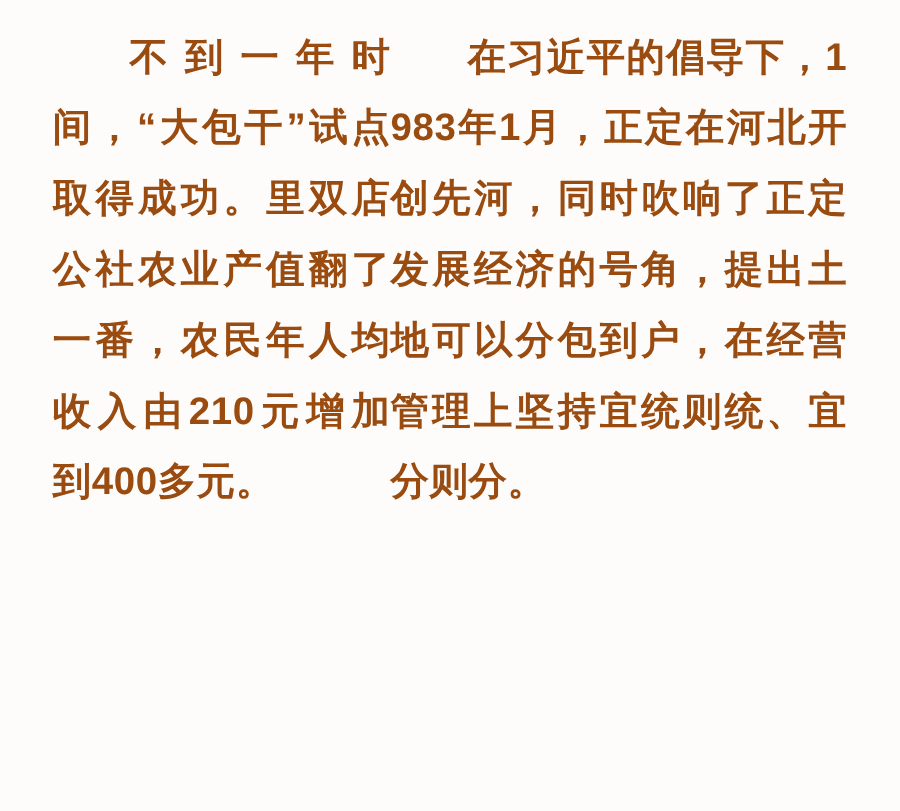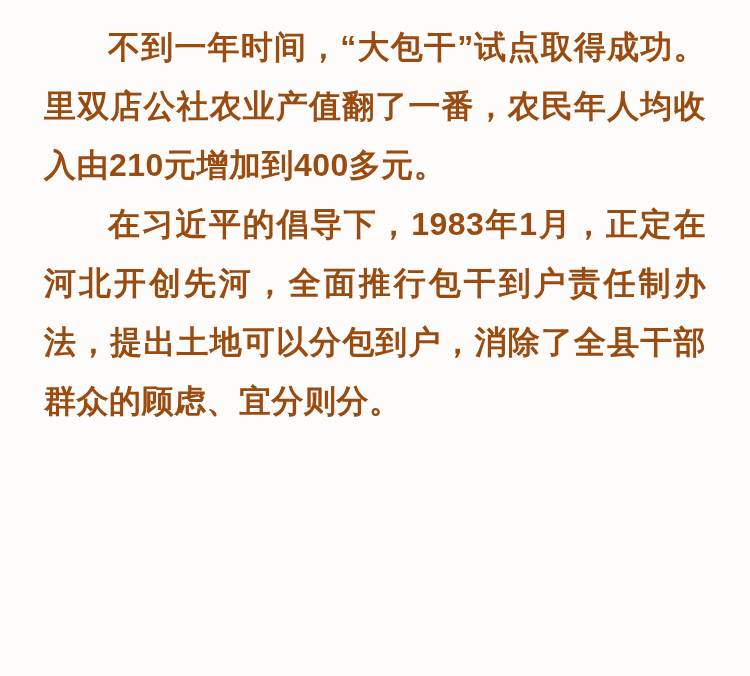--- a/index.html
+++ b/index.html
@@ -13,21 +13,21 @@
     font-family: "Liberation Sans", sans-serif;
     overflow: hidden;
   }
   .page {
     width: 750px;
     height: 676px;
     box-sizing: border-box;
     padding: 18px 44px 10px 44px;
     background: #fdfcfa;
     display: flex;
-    flex-direction: column;
+    flex-direction: row;
     justify-content: flex-start;
   }
   .para {
     color: #9a4b10;
     font-family: "Liberation Sans", sans-serif;
     font-size: 32px;
     font-weight: 700;
     line-height: 59px;
     letter-spacing: 0.5px;
     text-indent: 64px;
@@ -35,14 +35,14 @@
     text-justify: inter-ideograph;
     margin: 0;
     word-break: break-all;
   }
 </style>
 </head>
 <body>
 
 <div class="page">
   <p class="para">不到一年时间，“大包干”试点取得成功。里双店公社农业产值翻了一番，农民年人均收入由210元增加到400多元。</p>
-  <p class="para">在习近平的倡导下，1983年1月，正定在河北开创先河，全面推行包干到户责任制办法，提出土地可以分包到户，消除了全县干部群众的顾虑、宜分则分。</p>
+  <p class="para">在习近平的倡导下，1983年1月，正定在河北开创先河，同时吹响了正定发展经济的号角，提出土地可以分包到户，在经营管理上坚持宜统则统、宜分则分。</p>
 </div>
 
 </body></html>

